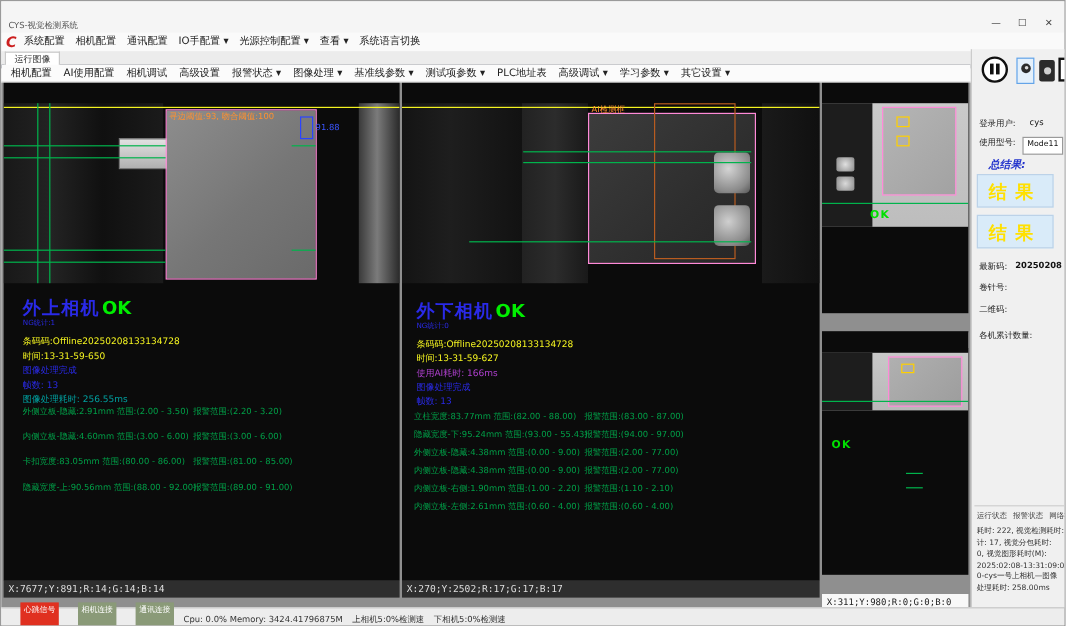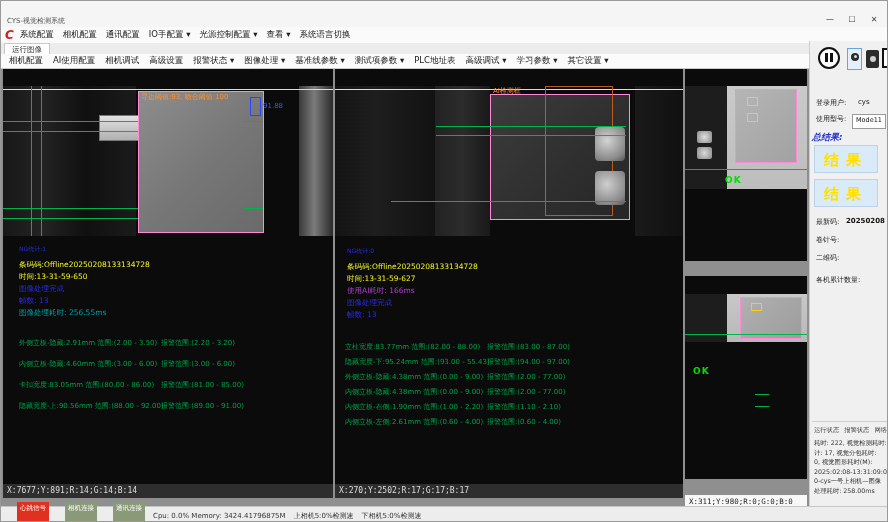--- a/index.html
+++ b/index.html
@@ -133,20 +133,23 @@
       <div class="gline" style="left:0;top:52px;width:135px;height:1px;"></div>
       <div class="gline" style="left:0;top:62px;width:135px;height:1px;"></div>
       <div class="gline" style="left:0;top:139px;width:135px;height:1px;"></div>
       <div class="gline" style="left:0;top:149px;width:135px;height:1px;"></div>
       <div class="gline" style="left:240px;top:52px;width:20px;height:1px;"></div>
       <div class="gline" style="left:240px;top:139px;width:20px;height:1px;"></div>
       <div class="gline" style="left:28px;top:17px;width:1px;height:150px;"></div>
       <div class="gline" style="left:38px;top:17px;width:1px;height:150px;"></div>
 
       <div class="resblock" style="left:16px;top:178px;">
+        <div>
+          <span class="res-title">外上相机</span><span class="res-ok">OK</span>
+        </div>
         <div class="res-ng">NG统计:1</div>
         <div class="res-line c-yellow" style="margin-top:5px;">条码码:Offline20250208133134728</div>
         <div class="res-line c-yellow">时间:13-31-59-650</div>
         <div class="res-line c-blue">图像处理完成</div>
         <div class="res-line c-blue">帧数: 13</div>
         <div class="res-line c-teal">图像处理耗时: 256.55ms</div>
       </div>
 
       <div class="mrow" style="left:16px;top:269px;">
         <span>外侧立板-隐藏:2.91mm 范围:(2.00 - 3.50)</span><span class="mcol2" style="left:142px;">报警范围:(2.20 - 3.20)</span>
@@ -171,20 +174,23 @@
       <div class="pinkbox" style="left:155px;top:25px;width:140px;height:126px;background:linear-gradient(135deg,#3c3c3c,#2e2e2e 60%,#262626);"></div>
       <div class="orangebox" style="left:210px;top:17px;width:68px;height:130px;"></div>
       <span class="ovl-orange" style="left:158px;top:17px;">AI检测框</span>
       <div class="band" style="left:260px;top:58px;width:30px;height:34px;background:radial-gradient(circle at 40% 40%,#d4d4d4,#8a8a8a 70%,#555);border-radius:4px;"></div>
       <div class="band" style="left:260px;top:102px;width:30px;height:34px;background:radial-gradient(circle at 40% 40%,#cfcfcf,#8a8a8a 70%,#555);border-radius:4px;"></div>
       <div class="gline" style="left:101px;top:57px;width:190px;height:1px;"></div>
       <div class="gline" style="left:101px;top:66px;width:190px;height:1px;"></div>
       <div class="gline" style="left:56px;top:132px;width:235px;height:1px;"></div>
 
       <div class="resblock" style="left:12px;top:180px;">
+        <div>
+          <span class="res-title">外下相机</span><span class="res-ok">OK</span>
+        </div>
         <div class="res-ng">NG统计:0</div>
         <div class="res-line c-yellow" style="margin-top:5px;">条码码:Offline20250208133134728</div>
         <div class="res-line c-yellow">时间:13-31-59-627</div>
         <div class="res-line c-purple">使用AI耗时: 166ms</div>
         <div class="res-line c-blue">图像处理完成</div>
         <div class="res-line c-blue">帧数: 13</div>
       </div>
 
       <div class="mrow" style="left:10px;top:273px;">
         <span>立柱宽度:83.77mm 范围:(82.00 - 88.00)</span><span class="mcol2" style="left:142px;">报警范围:(83.00 - 87.00)</span>
@@ -245,21 +251,21 @@
     <div class="btn exitbtn" style="left:72px;top:7px;">
       
     </div>
 
     <span class="rp-label" style="left:6px;top:57px;">登录用户:</span>
     <span class="rp-value" style="left:48px;top:57px;">cys</span>
 
     <span class="rp-label" style="left:6px;top:73px;">使用型号:</span>
     <span class="combo" style="left:42px;top:73px;width:34px;height:15px;">Mode11</span>
 
-    <span class="rp-total" style="left:2px;top:90px;">总结果:</span>
+    <span class="rp-total" style="left:14px;top:90px;">总结果:</span>
 
     <div class="resultbox" style="top:104px;">结果</div>
     <div class="resultbox" style="top:138px;">结果</div>
 
     <span class="rp-label" style="left:6px;top:176px;">最新码:</span>
     <span class="rp-value" style="left:36px;top:176px;font-weight:bold;">20250208</span>
     <span class="rp-label" style="left:6px;top:194px;">卷针号:</span>
     <span class="rp-label" style="left:6px;top:212px;">二维码:</span>
     <span class="rp-label" style="left:6px;top:234px;">各机累计数量:</span>
 

